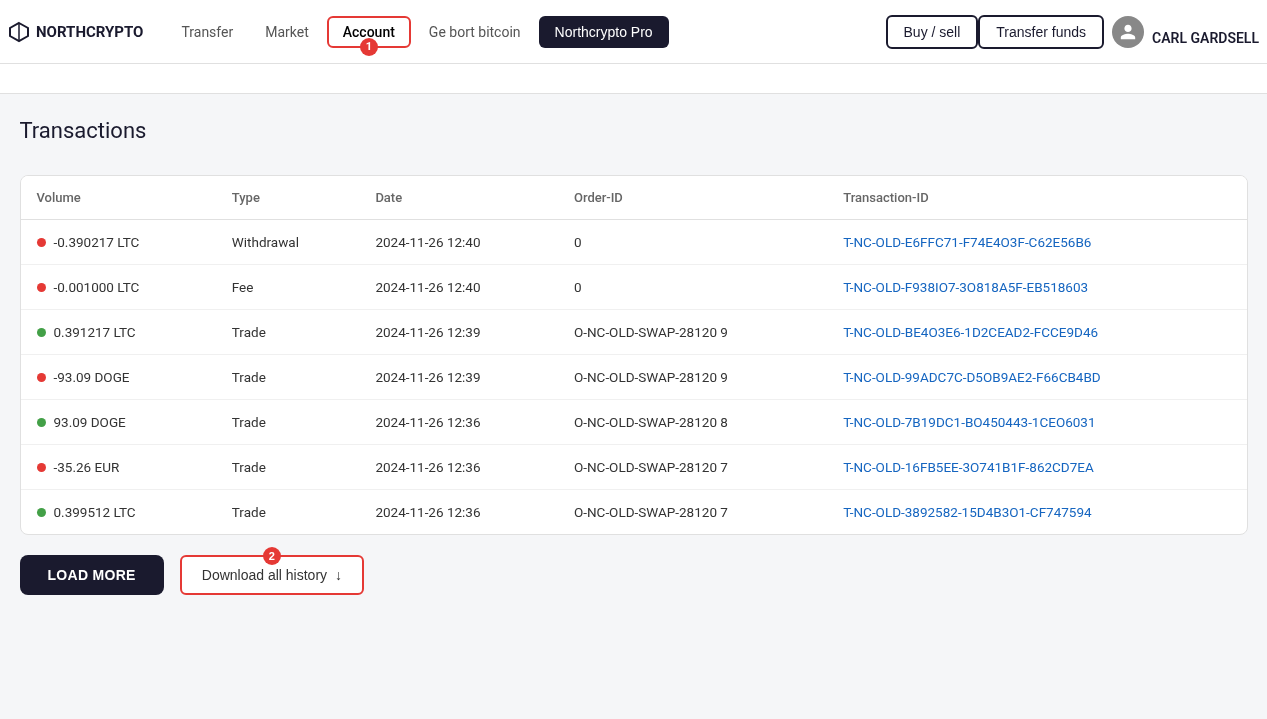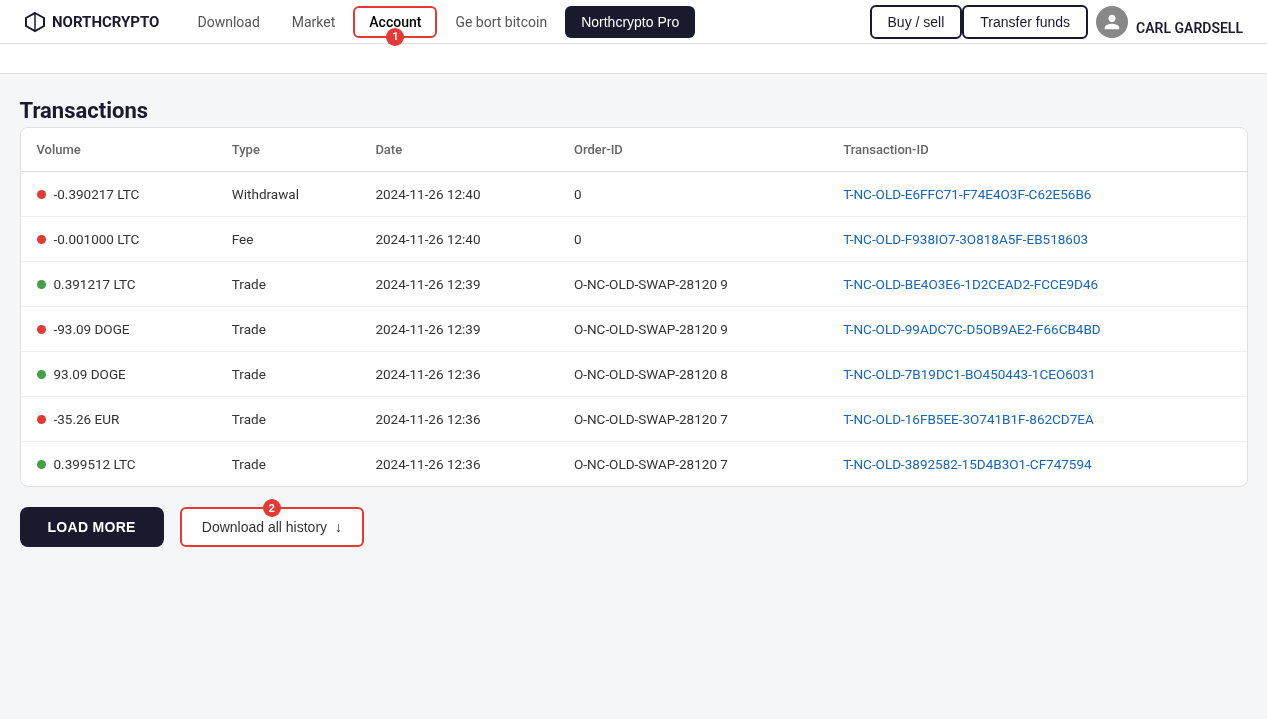--- a/index.html
+++ b/index.html
@@ -4,22 +4,22 @@
   <style>
     * { box-sizing: border-box; margin: 0; padding: 0; }
     body { font-family: -apple-system, BlinkMacSystemFont, 'Segoe UI', Roboto, sans-serif; background: #f5f6f8; color: #333; font-size: 14px; }
 
     
     .header {
       background: #fff;
       border-bottom: 1px solid #e0e0e0;
       display: flex;
       align-items: center;
-      padding: 0 24px;
-      height: 44px;
+      padding: 0 8px;
+      height: 64px;
       gap: 8px;
     }
     .logo {
       display: flex;
       align-items: center;
       gap: 6px;
       font-weight: 700;
       font-size: 15px;
       color: #1a1a2e;
       margin-right: 16px;
@@ -119,23 +119,23 @@
     }
 
     
     .main {
       max-width: 1260px;
       margin: 0 auto;
       padding: 24px 16px;
     }
     .section-title {
       font-size: 22px;
-      font-weight: 700;
+      font-weight: 400;
       color: #1a1a2e;
-      margin-bottom: 4px;
+      margin-bottom: 32px;
     }
 
     
     .table-container {
       background: #fff;
       border: 1px solid #e0e0e0;
       border-radius: 8px;
       overflow: hidden;
     }
     table {
@@ -236,21 +236,21 @@
 <header class="header">
   <a class="logo">
     <svg class="logo-icon" viewBox="0 0 22 22" fill="none">
       <polygon points="11,2 20,7 20,15 11,20 2,15 2,7" stroke="#1a1a2e" stroke-width="2" fill="none"></polygon>
       <line x1="11" y1="2" x2="11" y2="20" stroke="#1a1a2e" stroke-width="1.5"></line>
     </svg>
     <span>NORTHCRYPTO</span>
   </a>
 
   <nav class="nav-links">
-    <a class="nav-link">Download</a>
+    <a class="nav-link">Transfer</a>
     <a class="nav-link">Market</a>
     <a class="nav-link active" style="position:relative;">
       <span>Account</span>
       <span class="nav-badge">1</span>
     </a>
     <a class="nav-link">Ge bort bitcoin</a>
     <button class="btn-pro">Northcrypto Pro</button>
   </nav>
 
   <div class="header-right">

